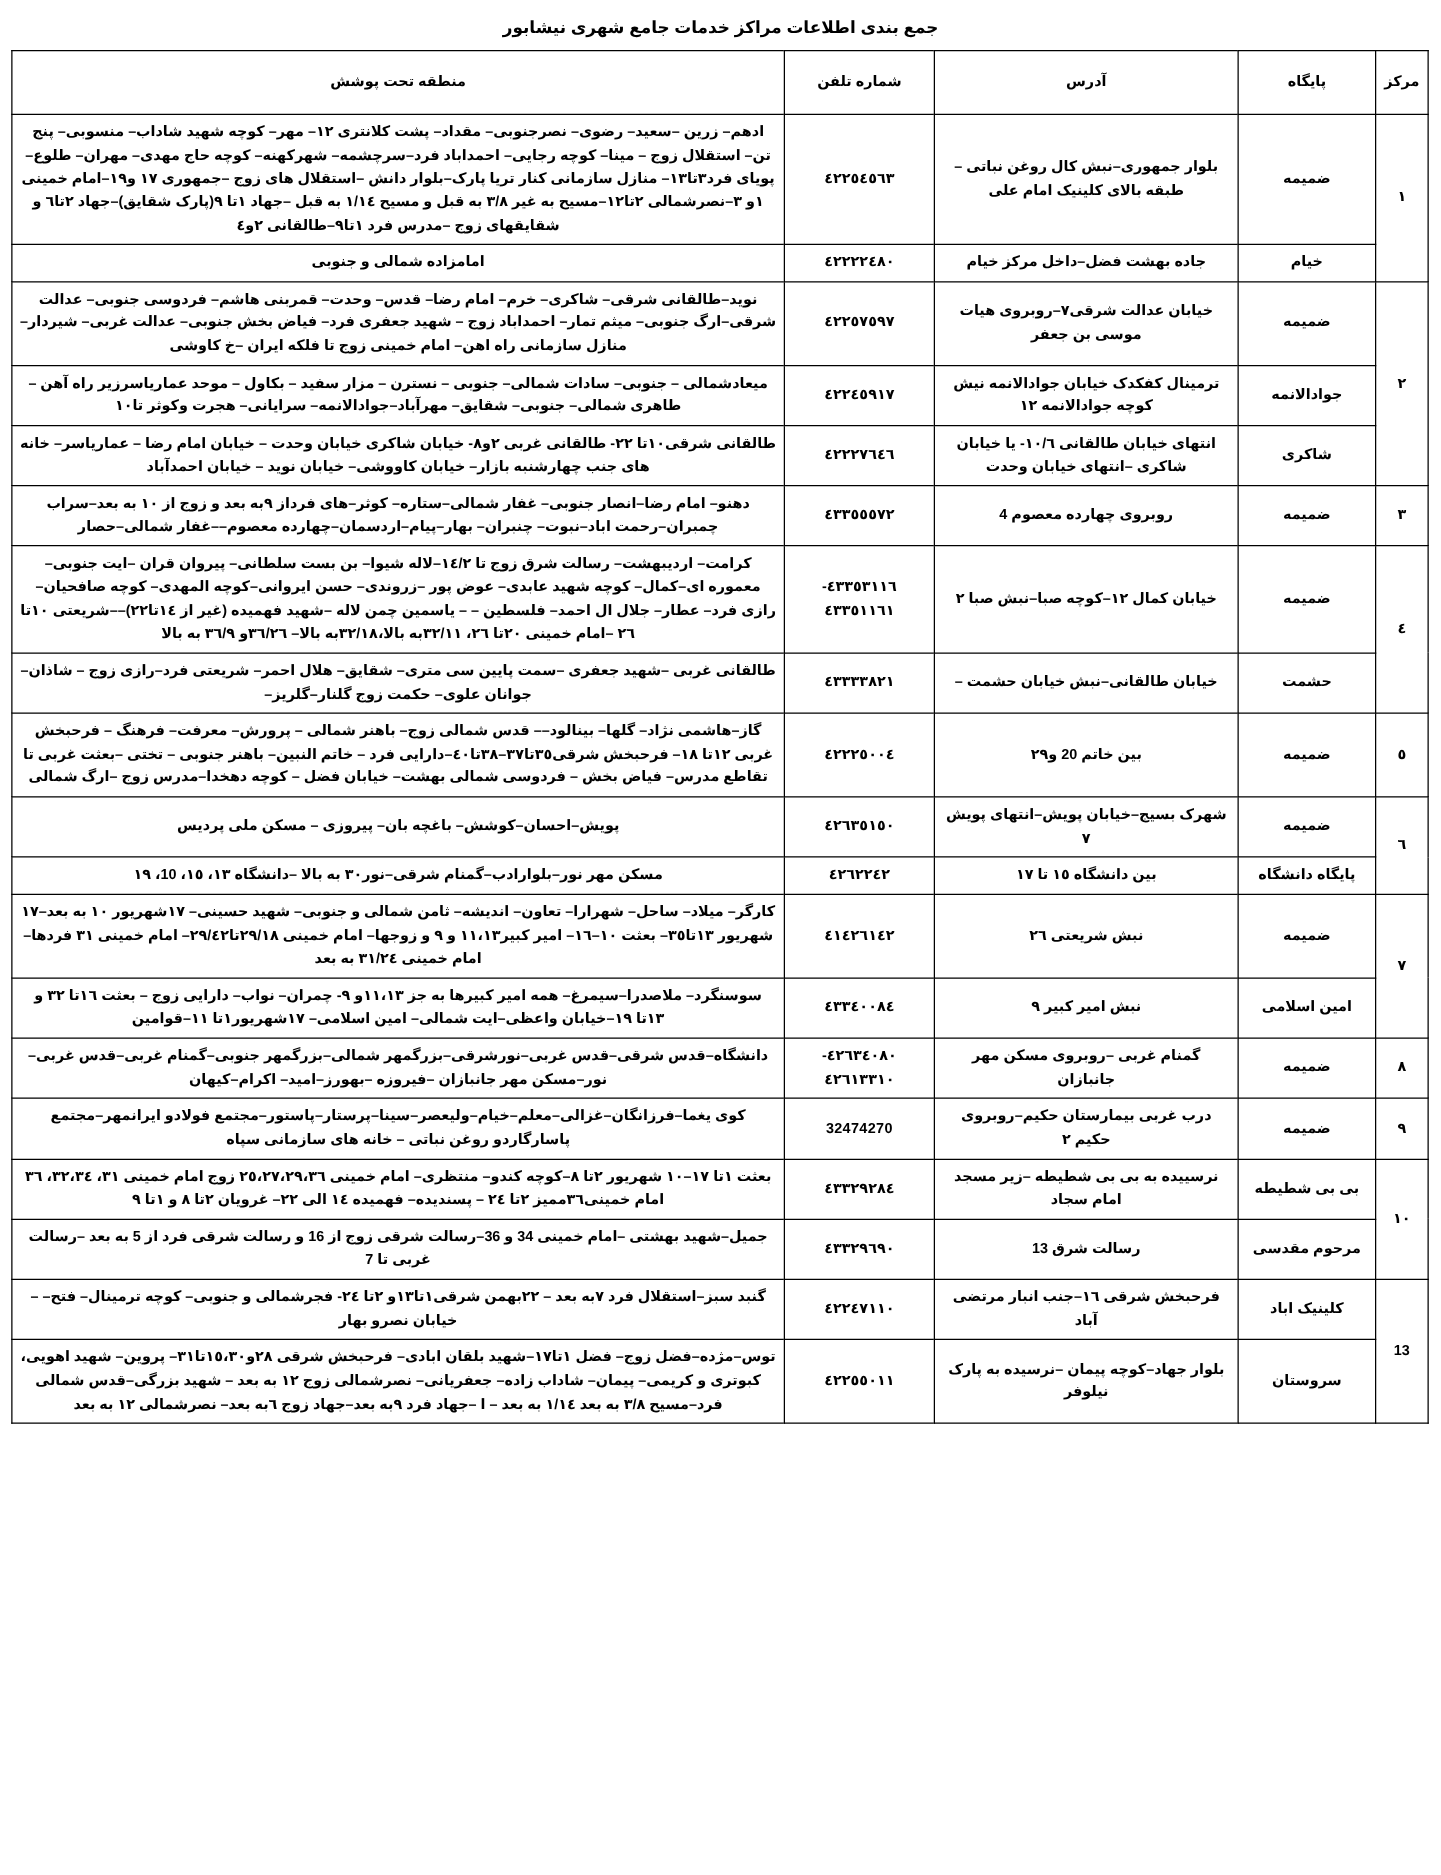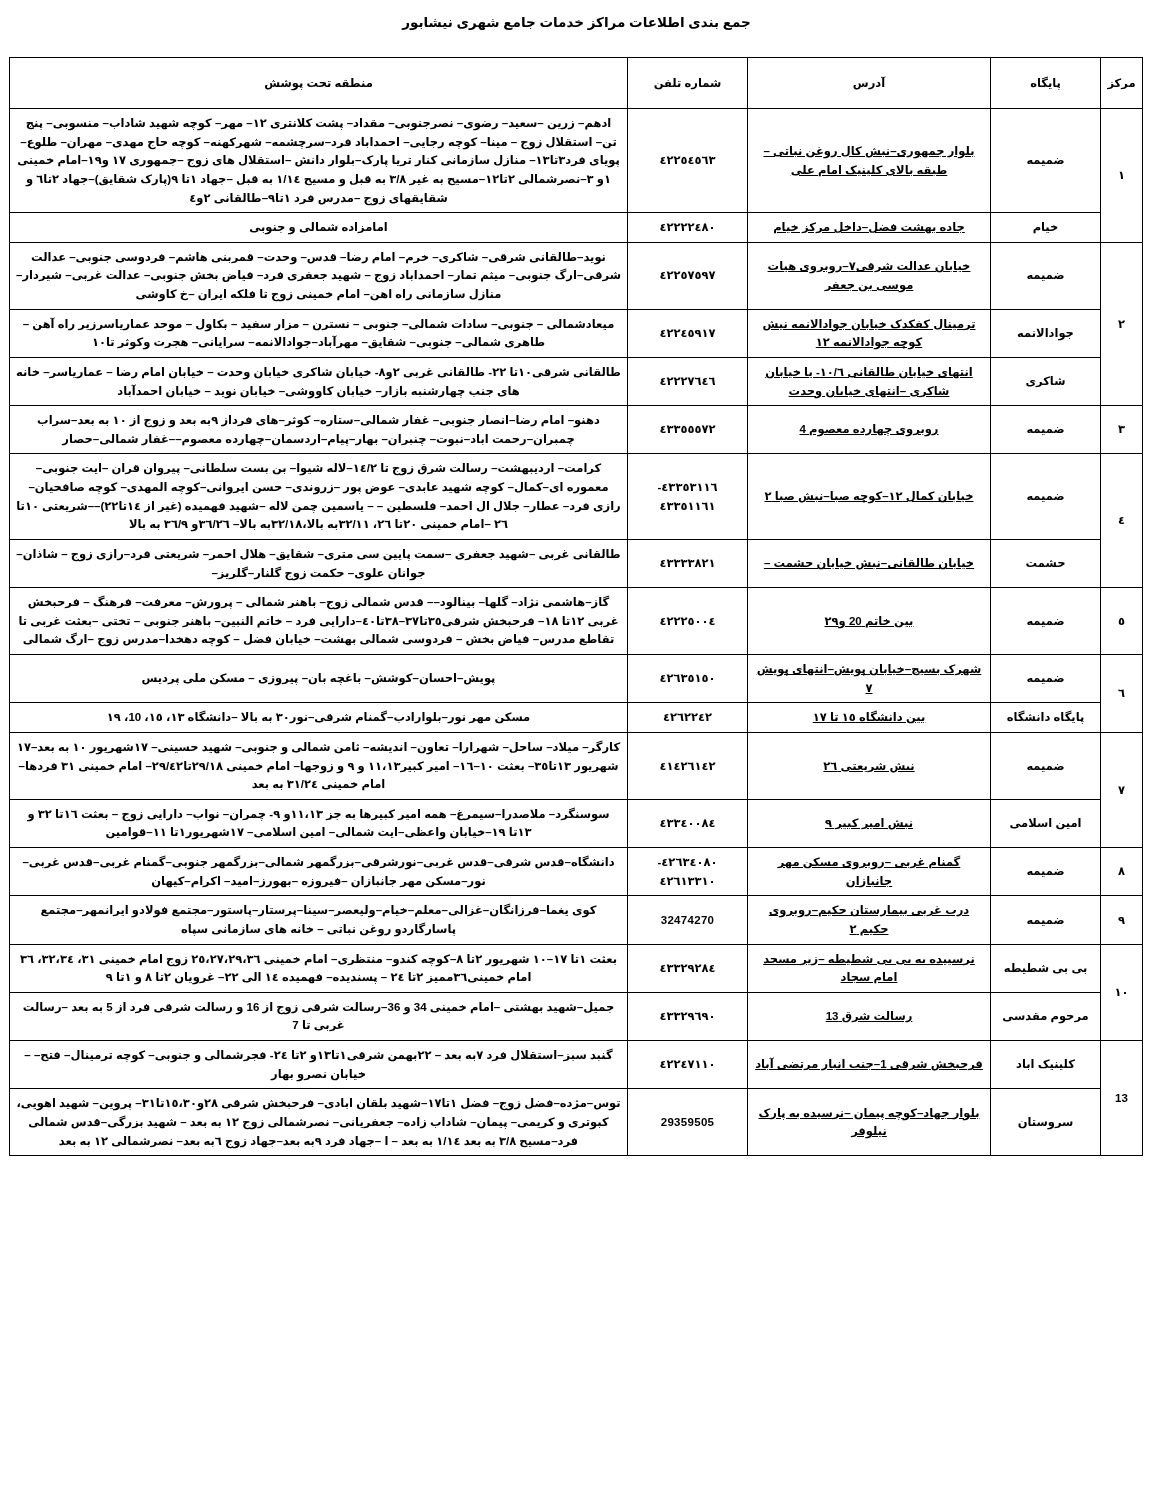--- a/index.html
+++ b/index.html
@@ -15,21 +15,21 @@
   }
   .page {
     width: 1153px;
     box-sizing: border-box;
     padding: 8px 10px 4px 10px;
   }
   .doc-title {
     text-align: center;
     font-size: 13.5px;
     font-weight: bold;
-    margin: 6px 0 27px 0;
+    margin: 6px 0 10px 0;
     letter-spacing: 0px;
   }
   table.main {
     width: 1133px;
     border-collapse: collapse;
     table-layout: fixed;
     direction: rtl;
   }
   table.main td, table.main th {
     border: 1px solid #000000;
@@ -52,21 +52,20 @@
   }
   td.markaz {
     font-size: 13px;
   }
   td.paygah {
     font-size: 12px;
   }
   td.address {
     font-size: 12px;
     line-height: 1.7;
-    text-decoration: underline;
   }
   td.phone {
     font-size: 12.5px;
     letter-spacing: 0.3px;
     line-height: 1.55;
     white-space: pre-line;
   }
   td.area {
     text-align: justify;
     text-align-last: center;
@@ -213,26 +212,26 @@
         </tr>
         <tr>
           <td class="paygah">مرحوم مقدسی</td>
           <td class="address">رسالت شرق 13</td>
           <td class="phone">٤٣٣٢٩٦٩٠</td>
           <td class="area">جمیل–شهید بهشتی –امام خمینی 34 و 36–رسالت شرقی زوج  از 16 و رسالت شرقی فرد از 5 به بعد –رسالت غربی تا 7</td>
         </tr>
         <tr>
           <td class="markaz" rowspan="2">13</td>
           <td class="paygah">کلینیک اباد</td>
-          <td class="address">فرحبخش شرقی 1–جنب انبار مرتضی آباد</td>
+          <td class="address">فرحبخش شرقی ١٦–جنب انبار مرتضی آباد</td>
           <td class="phone">٤٢٢٤٧١١٠</td>
           <td class="area">گنبد سبز–استقلال فرد ٧به بعد – ٢٢بهمن شرقی١تا١٣و ٢تا ٢٤- فجرشمالی و جنوبی– کوچه ترمینال– فتح– – خیابان نصرو بهار</td>
         </tr>
         <tr>
           <td class="paygah">سروستان</td>
           <td class="address">بلوار جهاد–کوچه پیمان –نرسیده به پارک نیلوفر</td>
-          <td class="phone">29359505</td>
+          <td class="phone">٤٢٢٥٥٠١١</td>
           <td class="area">توس–مژده–فضل زوج– فضل ١تا١٧–شهید بلقان ابادی– فرحبخش شرقی ٢٨و١٥،٣٠تا٣١– پروین– شهید اهویی، کبوتری و کریمی– پیمان– شاداب زاده– جعفریانی– نصرشمالی زوج ١٢ به بعد – شهید بزرگی–قدس شمالی فرد–مسیح ٣/٨ به بعد  ١/١٤ به بعد – ا –جهاد فرد ٩به بعد–جهاد زوج ٦به بعد– نصرشمالی ١٢ به بعد</td>
         </tr>
       </tbody>
   </table>
 
 </div>
 
 </body></html>

